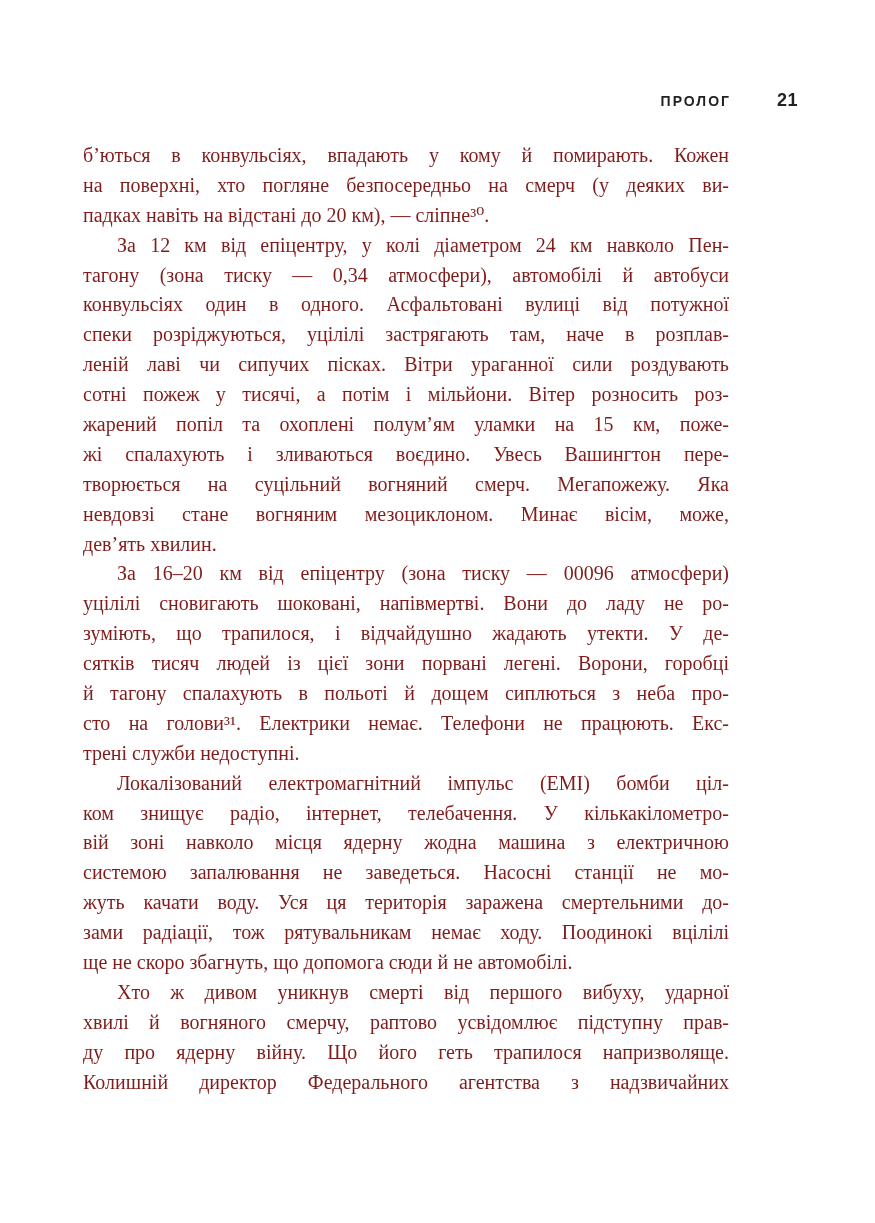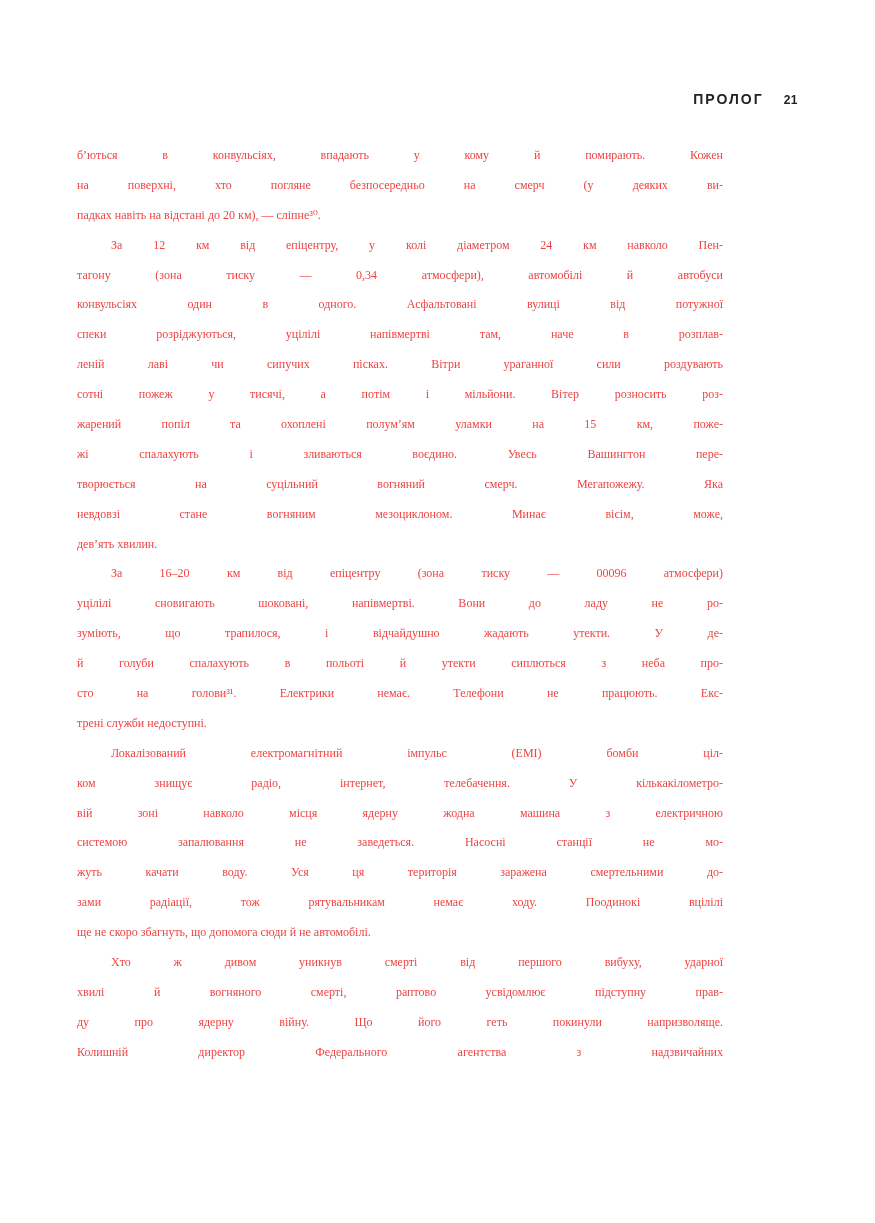--- a/index.html
+++ b/index.html
@@ -30,33 +30,33 @@
     color: #222222;
     white-space: nowrap;
   }
   .running-header .section {
     font-size: 14px;
     font-weight: bold;
     letter-spacing: 2px;
     vertical-align: baseline;
   }
   .running-header .pageno {
-    font-size: 12px;
+    font-size: 18px;
     font-weight: bold;
     letter-spacing: 0.5px;
-    margin-left: 20px;
+    margin-left: 46px;
     vertical-align: baseline;
   }
   .body-text {
     position: absolute;
     top: 141px;
-    left: 77px;
+    left: 83px;
     width: 646px;
-    color: #ef4444;
-    font-size: 12px;
+    color: #7f1d1d;
+    font-size: 20px;
   }
   .line {
     height: 29.9px;
     line-height: 29.9px;
     overflow: hidden;
     text-align: left;
   }
   .line.just {
     text-align: justify;
     text-align-last: justify;
@@ -74,40 +74,41 @@
     <span class="section">ПРОЛОГ</span><span class="pageno">21</span>
   </div>
 
   <div class="body-text" id="body-text">
       <div class="line just">б’ються в конвульсіях, впадають у кому й помирають. Кожен</div>
       <div class="line just">на поверхні, хто погляне безпосередньо на смерч (у деяких ви-</div>
       <div class="line">падках навіть на відстані до 20 км), — сліпне³⁰.</div>
       <div class="line just indent">За 12 км від епіцентру, у колі діаметром 24 км навколо Пен-</div>
       <div class="line just">тагону (зона тиску — 0,34 атмосфери), автомобілі й автобуси</div>
       <div class="line just">конвульсіях один в одного. Асфальтовані вулиці від потужної</div>
-      <div class="line just">спеки розріджуються, уцілілі напівмертві там, наче в розплав-</div>
+      <div class="line just">спеки розріджуються, уцілілі застрягають там, наче в розплав-</div>
       <div class="line just">леній лаві чи сипучих пісках. Вітри ураганної сили роздувають</div>
       <div class="line just">сотні пожеж у тисячі, а потім і мільйони. Вітер розносить роз-</div>
       <div class="line just">жарений попіл та охоплені полум’ям уламки на 15 км, поже-</div>
       <div class="line just">жі спалахують і зливаються воєдино. Увесь Вашингтон пере-</div>
       <div class="line just">творюється на суцільний вогняний смерч. Мегапожежу. Яка</div>
       <div class="line just">невдовзі стане вогняним мезоциклоном. Минає вісім, може,</div>
       <div class="line">дев’ять хвилин.</div>
       <div class="line just indent">За 16–20 км від епіцентру (зона тиску — 00096 атмосфери)</div>
       <div class="line just">уцілілі сновигають шоковані, напівмертві. Вони до ладу не ро-</div>
       <div class="line just">зуміють, що трапилося, і відчайдушно жадають утекти. У де-</div>
-      <div class="line just">й голуби спалахують в польоті й утекти сиплються з неба про-</div>
+      <div class="line just">сятків тисяч людей із цієї зони порвані легені. Ворони, горобці</div>
+      <div class="line just">й тагону спалахують в польоті й дощем сиплються з неба про-</div>
       <div class="line just">сто на голови³¹. Електрики немає. Телефони не працюють. Екс-</div>
       <div class="line">трені служби недоступні.</div>
       <div class="line just indent">Локалізований електромагнітний імпульс (ЕМІ) бомби ціл-</div>
       <div class="line just">ком знищує радіо, інтернет, телебачення. У кількакілометро-</div>
       <div class="line just">вій зоні навколо місця ядерну жодна машина з електричною</div>
       <div class="line just">системою запалювання не заведеться. Насосні станції не мо-</div>
       <div class="line just">жуть качати воду. Уся ця територія заражена смертельними до-</div>
       <div class="line just">зами радіації, тож рятувальникам немає ходу. Поодинокі вцілілі</div>
       <div class="line">ще не скоро збагнуть, що допомога сюди й не автомобілі.</div>
       <div class="line just indent">Хто ж дивом уникнув смерті від першого вибуху, ударної</div>
-      <div class="line just">хвилі й вогняного смерті, раптово усвідомлює підступну прав-</div>
-      <div class="line just">ду про ядерну війну. Що його геть покинули напризволяще.</div>
+      <div class="line just">хвилі й вогняного смерчу, раптово усвідомлює підступну прав-</div>
+      <div class="line just">ду про ядерну війну. Що його геть трапилося напризволяще.</div>
       <div class="line just">Колишній директор Федерального агентства з надзвичайних</div>
     </div>
 
 </div>
 
 </body></html>

